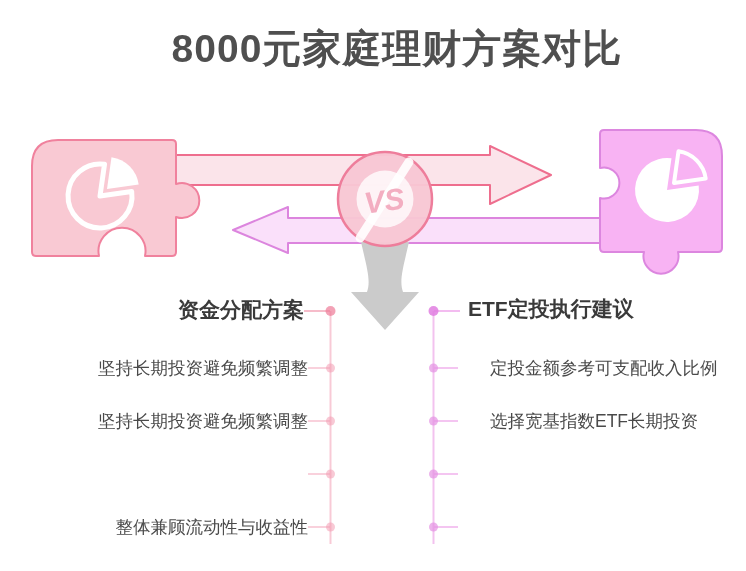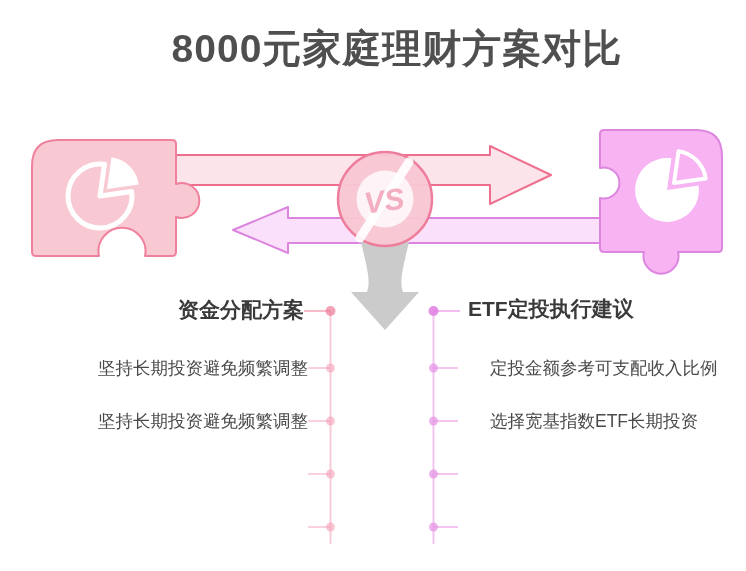--- a/index.html
+++ b/index.html
@@ -86,17 +86,18 @@
     </g>
   </svg>
 
   <div class="page-title">8000元家庭理财方案对比</div>
 
   <div class="col-header left">资金分配方案</div>
   <div class="col-header right">ETF定投执行建议</div>
 
   <div class="item left y0">坚持长期投资避免频繁调整</div>
   <div class="item left y1">坚持长期投资避免频繁调整</div>
+  <div class="item left y3">整体兼顾流动性与收益性</div>
 
   <div class="item right y0">定投金额参考可支配收入比例</div>
   <div class="item right y1">选择宽基指数ETF长期投资</div>
 
 </div>
 
 </body></html>

